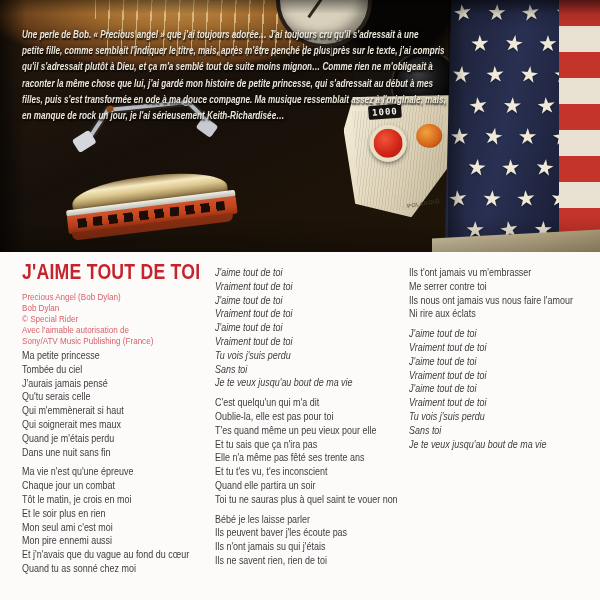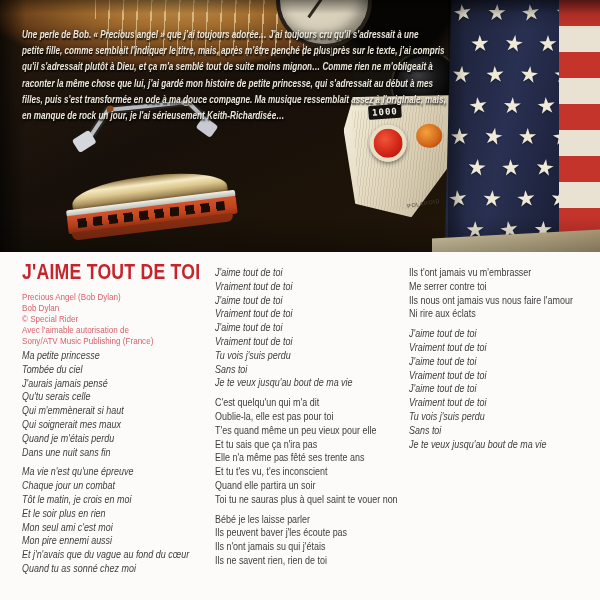--- a/index.html
+++ b/index.html
@@ -106,21 +106,21 @@
   .title { margin:0; margin-top:9px; height:23px; line-height:23px;
            font-size:21.5px; font-weight:bold; color:#c6242c; letter-spacing:.3px;
            transform: scaleX(.82); transform-origin:0 0; white-space:nowrap; }
   .credits { margin-top:7px; transform: scaleX(.85); transform-origin:0 0; }
   .credit-line { font-size:9.5px; line-height:11px; color:#d8606a; white-space:nowrap; }
 
   .stanzas-top { padding-top:14px; }
   .stanza { margin-bottom:6px; transform: scaleX(.8); transform-origin:0 0; }
   .stanza.italic { font-style:italic; }
   .lyric-line { font-size:11.2px; line-height:13.8px; color:#3d3d3f; white-space:nowrap; }
-  .col-left .stanzas { margin-top:3px;font-style:italic; }
+  .col-left .stanzas { margin-top:3px; }
 </style>
 </head>
 <body>
 
 <div class="page">
 
   <div class="photo">
     <div class="banjo"></div>
     <div class="strings"></div>
     <div class="disc"></div>

